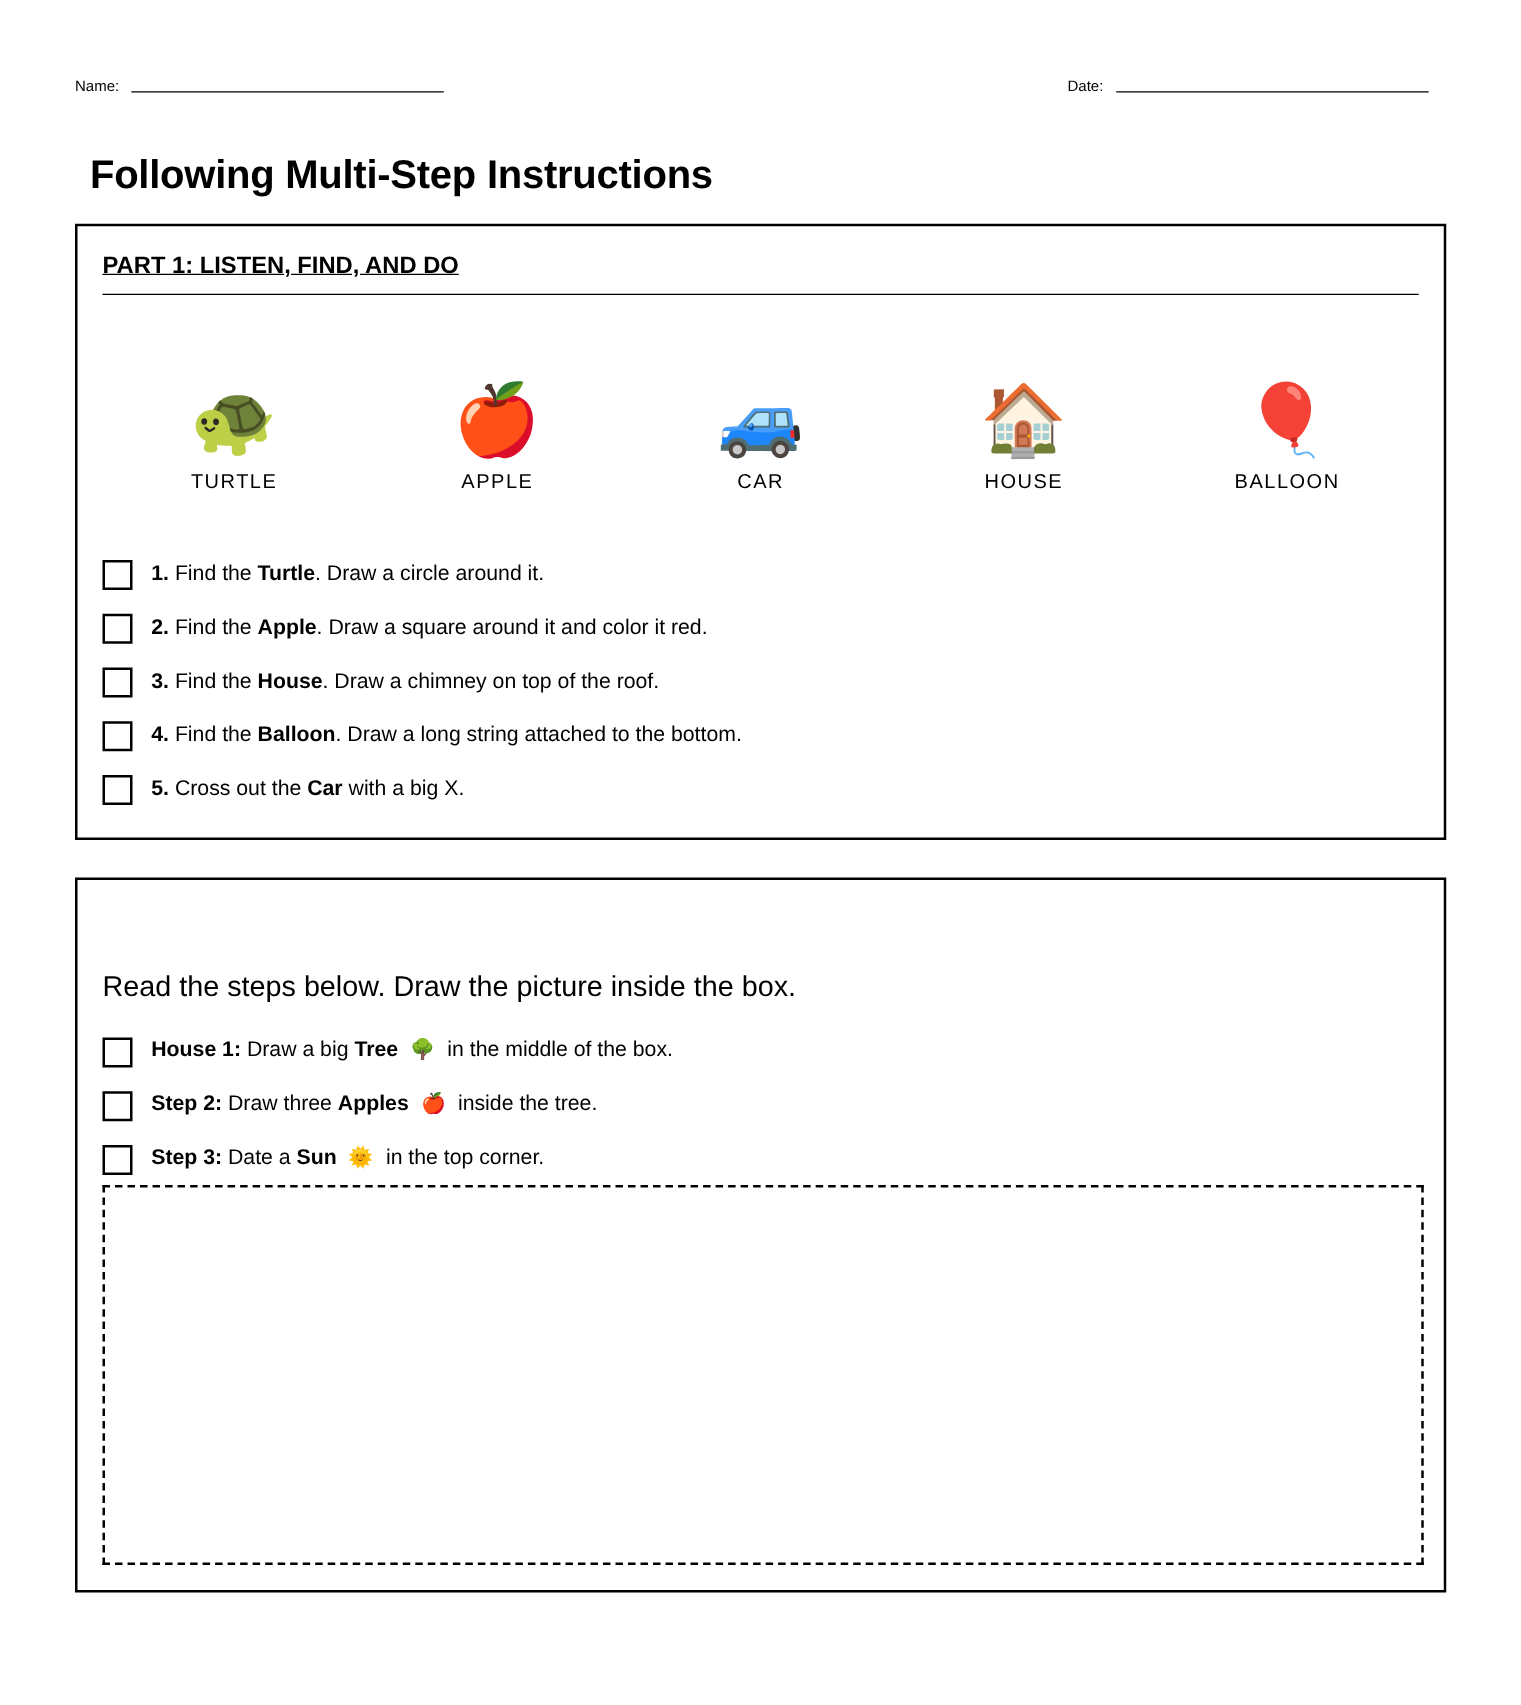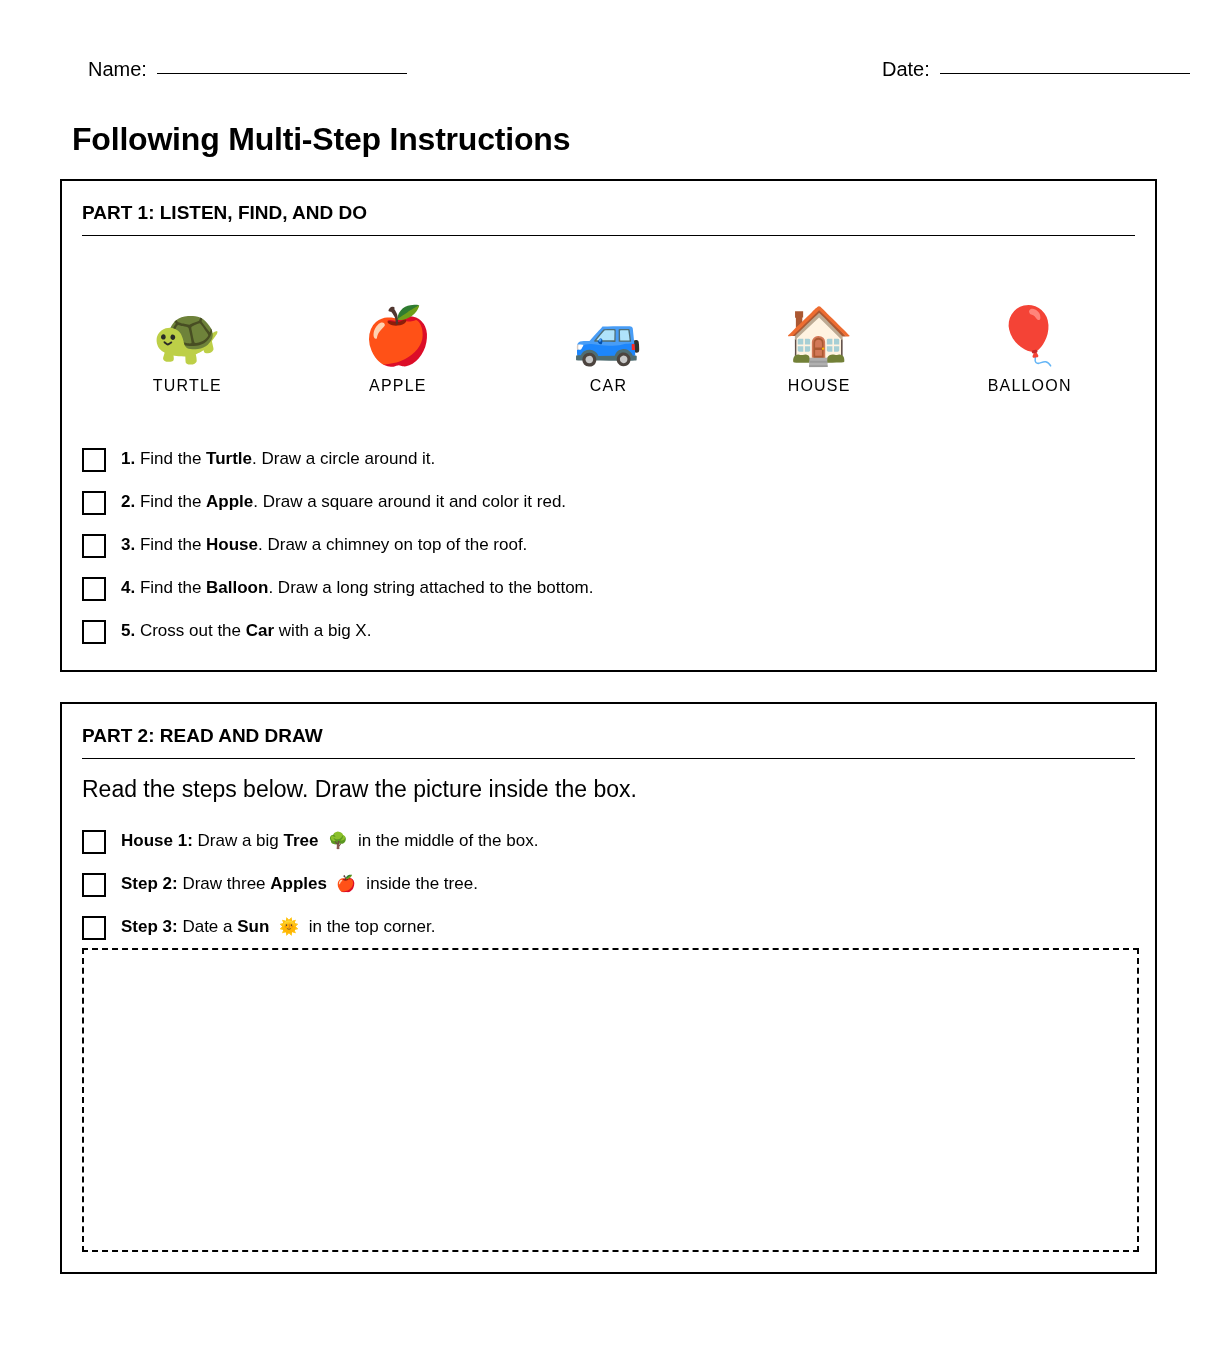--- a/index.html
+++ b/index.html
@@ -16,23 +16,22 @@
       left: 60px;
       top: 58px;
       width: 1097px;
       height: 24px;
     }
     .field {
       position: absolute;
       top: 0;
       display: flex;
       align-items: flex-start;
-      font-size: 20px;
+      font-size: 12px;
       line-height: 22px;
-      margin-left: 28px;
     }
     .field.name { left: 0; }
     .field.date { left: 794px; }
     .field-line {
       display: inline-block;
       border-bottom: 1.5px solid #000;
       height: 16px;
       margin-left: 10px;
       margin-bottom: 6px;
     }
@@ -61,20 +60,21 @@
     .part-title {
       position: absolute;
       left: 20px;
       right: 20px;
       top: 20px;
       font-size: 19px;
       font-weight: bold;
       line-height: 24px;
       padding-bottom: 10px;
       border-bottom: 1px solid #000;
+      text-decoration: underline;
     }
 
     .objects-row {
       position: absolute;
       left: 20px;
       right: 20px;
       top: 122px;
       height: 100px;
       display: flex;
     }
@@ -206,21 +206,20 @@
       <span class="task-text"><b>4.</b><span> Find the </span><b>Balloon</b><span>. Draw a long string attached to the bottom.</span></span>
     </li>
     <li class="task">
       <span class="checkbox"></span>
       <span class="task-text"><b>5.</b><span> Cross out the </span><b>Car</b><span> with a big X.</span></span>
     </li>
   </ul>
 </section>
 
 <section class="part part2">
-  <h2 class="part-title">PART 2: READ AND DRAW</h2>
   <p class="instructions">Read the steps below. Draw the picture inside the box.</p>
 
   <ul class="task-list">
     <li class="task">
       <span class="checkbox"></span>
       <span class="task-text"><b>House 1:</b><span> Draw a big </span><b>Tree</b> <span class="inline-emoji">🌳</span> <span>in the middle of the box.</span></span>
     </li>
     <li class="task">
       <span class="checkbox"></span>
       <span class="task-text"><b>Step 2:</b><span> Draw three </span><b>Apples</b> <span class="inline-emoji">🍎</span> <span>inside the tree.</span></span>

